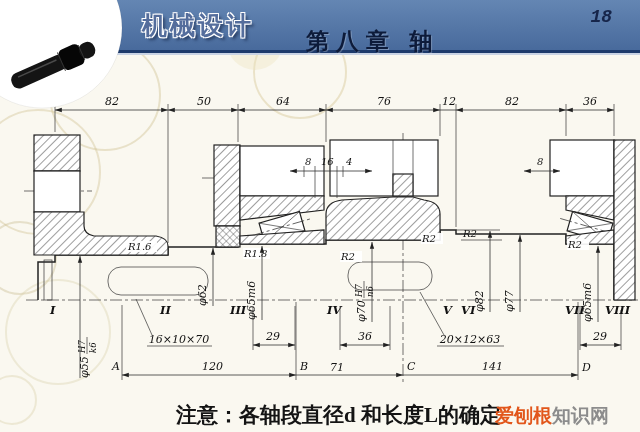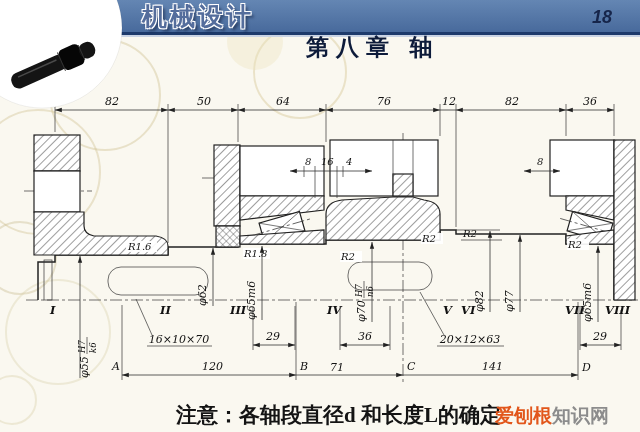--- a/index.html
+++ b/index.html
@@ -1,27 +1,27 @@
 <!DOCTYPE html>
 <html><head>
 <meta charset="utf-8">
 <style>
   html,body{margin:0;padding:0;}
   .slide{position:relative;width:640px;height:432px;overflow:hidden;
          background:#faf8f0;font-family:"Liberation Sans",sans-serif;}
   .bg,.draw,.badge{position:absolute;left:0;top:0;}
-  .banner{position:absolute;left:0;top:0;width:640px;height:32px;z-index:2;
+  .banner{position:absolute;left:0;top:0;width:640px;height:50px;z-index:2;
           background:linear-gradient(#6486b3,#486a9c);
           box-shadow:0 3px 0 #1d3a6b,0 5px 0 #c9d3e4;
-          display:flex;}
+          display:flex;align-items:center;}
   .course{margin-left:142px;font-size:25px;font-weight:bold;letter-spacing:3px;color:#546d9c;
           text-shadow:-1px -1px 0 #fff,1px -1px 0 #fff,-1px 1px 0 #fff,1px 1px 0 #fff,3px 3px 3px rgba(10,20,50,.55);}
   .chapter{margin-left:52px;font-size:23px;font-weight:bold;letter-spacing:7px;color:#0d1b3a;
            text-shadow:1px 1px 0 rgba(255,255,255,.25);margin-top:32px;}
-  .page{position:absolute;right:28px;top:7px;font-family:Liberation Sans, sans-serif;
+  .page{position:absolute;right:28px;top:7px;font-family:Liberation Mono, monospace;
         font-style:italic;font-weight:bold;font-size:18px;color:#16254a;}
   .badge{z-index:3;}
   .draw{z-index:1;}
   .note{position:absolute;left:176px;top:401px;z-index:2;white-space:nowrap;
         font-family:"Liberation Serif",serif;font-weight:bold;font-size:21px;color:#141414;}
   .wm{font-weight:bold;font-size:19px;margin-left:-6px;}
   .wm .w1{color:#e2561b;}
   .wm .w2{color:#8c8c8c;}
   
   .ol{fill:none;stroke:#222;stroke-width:1.5;}

